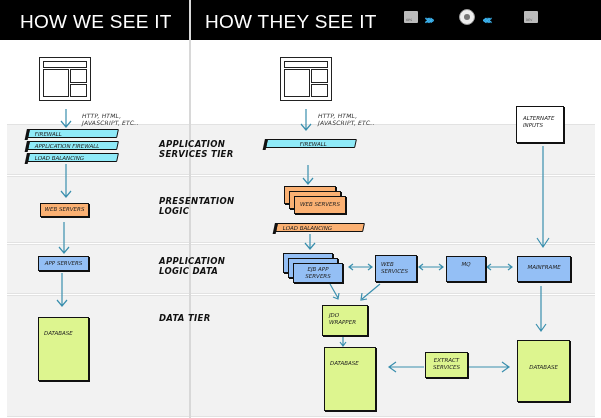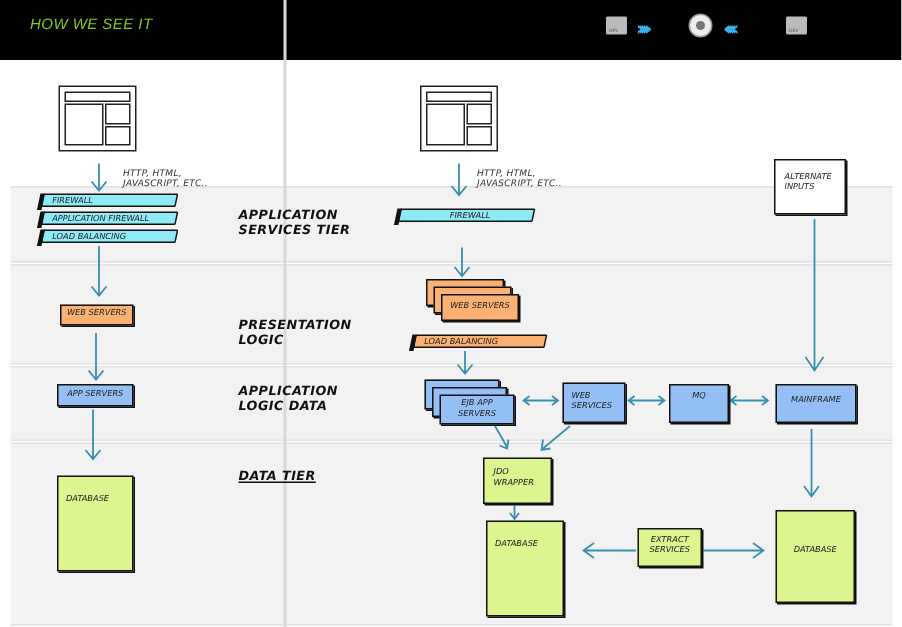--- a/index.html
+++ b/index.html
@@ -1,18 +1,18 @@
 <!DOCTYPE html>
 <html><head>
 <meta charset="utf-8">
 <style>
   html,body{margin:0;padding:0;}
   body{width:601px;height:418px;position:relative;overflow:hidden;background:#ffffff;font-family:"DejaVu Sans",sans-serif;}
   .header{position:absolute;left:0;top:0;width:601px;height:40px;background:#000;}
-  .htitle{position:absolute;top:11px;color:#84cc16;font-family:"Liberation Sans",sans-serif;font-size:10px;letter-spacing:0.3px;font-style:italic;}
+  .htitle{position:absolute;top:11px;color:#ffffff;font-family:"Liberation Sans",sans-serif;font-size:19px;letter-spacing:0.3px;}
   .divider{position:absolute;left:189px;top:0;width:2px;height:418px;background:#d8d8d8;}
   .band{position:absolute;left:7px;width:588px;background:#f2f2f2;border-top:1px solid #e2e2e2;border-bottom:1px solid #e2e2e2;}
   .tier{position:absolute;left:159px;font-family:"DejaVu Sans",sans-serif;font-style:italic;font-weight:bold;font-size:8.5px;line-height:10px;color:#111;letter-spacing:0.3px;}
   .note{position:absolute;font-style:italic;font-size:6px;line-height:7px;color:#333;letter-spacing:0.2px;}
   .bar{position:absolute;height:9px;background:#8feaf8;border:1px solid #111;border-radius:1px;transform:skewX(-12deg);font-style:italic;font-size:5.5px;line-height:9px;color:#222;padding-left:6px;box-sizing:border-box;}
   .bar span{display:inline-block;transform:skewX(12deg);}
   .bar::before{content:"";position:absolute;left:-3px;top:-1px;width:3px;height:11px;background:#111;}
   .box{position:absolute;border:1.5px solid #111;box-sizing:border-box;font-style:italic;font-size:5.5px;line-height:7px;color:#222;text-align:center;box-shadow:1px 1px 0 #111;}
   .orange{background:#fbb173;}
   .blue{background:#94bff5;}
@@ -34,46 +34,47 @@
 </head>
 <body>
 
 <div class="band" style="top:124px;height:49px;"></div>
 <div class="band" style="top:176px;height:65px;"></div>
 <div class="band" style="top:244px;height:48px;"></div>
 <div class="band" style="top:295px;height:120px;"></div>
 
 <div class="header">
   <div class="htitle" style="left:20px;">HOW WE SEE IT</div>
+  <div class="htitle" style="left:205px;">HOW THEY SEE IT</div>
   <div class="hicon" style="left:404px;">
       <span class="lbl">OPS</span>
     </div>
   <div class="chev" style="left:424px;color:#3db4f0;">›››››</div>
   <div class="gauge"></div>
   <div class="chev" style="left:482px;color:#3db4f0;">‹‹‹‹‹</div>
   <div class="hicon" style="left:524px;">
       <span class="lbl">DEV</span>
     </div>
 </div>
 
 <div class="divider"></div>
 
 <div class="tier" style="top:139px;">
     <div>APPLICATION</div>
     <div>SERVICES TIER</div>
   </div>
-<div class="tier" style="top:212px;">
+<div class="tier" style="top:196px;">
     <div>PRESENTATION</div>
     <div>LOGIC</div>
   </div>
 <div class="tier" style="top:256px;">
     <div>APPLICATION</div>
     <div>LOGIC DATA</div>
   </div>
-<div class="tier" style="top:313px;text-decoration:underline;">
+<div class="tier" style="top:313px;">
     <div>DATA TIER</div>
   </div>
 
 <svg class="arrows" viewBox="0 0 601 418">
   <g stroke="#3a8fae" stroke-width="1.2" fill="none">
     <path d="M66 109 L66 126 M61 121 L66 127 L71 121"></path>
     <path d="M66 164 L66 196 M61 191 L66 197 L71 191"></path>
     <path d="M64 222 L64 252 M59 247 L64 253 L69 247"></path>
     <path d="M62 273 L62 305 M57 300 L62 306 L67 300"></path>
     <path d="M306 109 L306 129 M301 124 L306 130 L311 124"></path>

